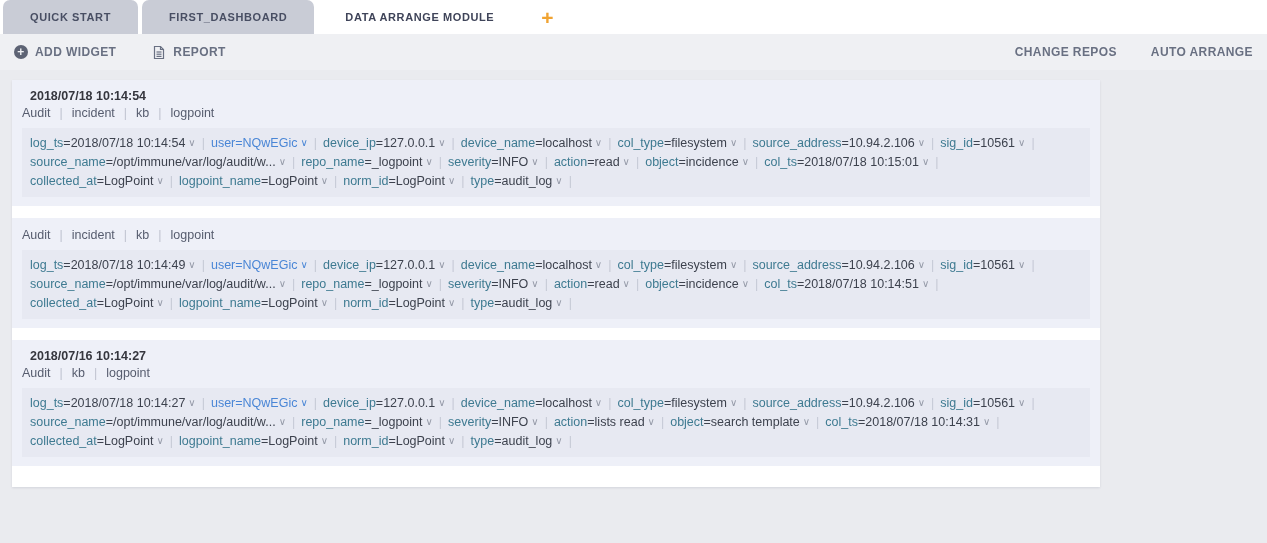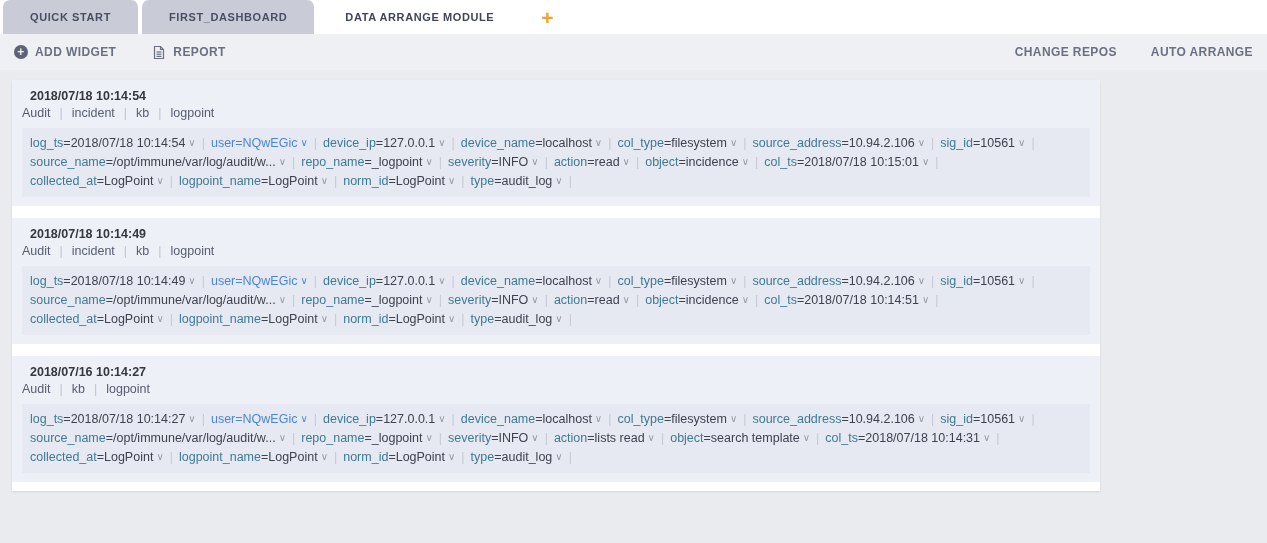--- a/index.html
+++ b/index.html
@@ -54,21 +54,21 @@
   .widget {
     width:1088px; margin:10px 0 0 12px;
     background:#ffffff;
     box-shadow:0 1px 2px rgba(60,64,90,.12);
   }
   .widget-header {
     height:36px; display:flex; align-items:center;
     padding-left:18px;
     color:#3b3b42; font-size:15px;
   }
-  .widget-body { padding-bottom:9px; }
+  .widget-body { padding-bottom:21px; }
 
   .entry {
     background:#eef0f8; padding:8px 10px 9px 10px; margin-bottom:12px;
   }
   .entry:last-child { margin-bottom:0; }
   .entry-ts {
     color:#35363e; font-size:12.5px; font-weight:700;
     margin-left:8px; line-height:16px;
   }
   .entry-tags {
@@ -142,21 +142,20 @@
       <div class="entry">
         <div class="entry-ts">2018/07/18 10:14:54</div>
         <div class="entry-tags"><span class="tag">Audit</span><span class="tpipe">|</span><span class="tag">incident</span><span class="tpipe">|</span><span class="tag">kb</span><span class="tpipe">|</span><span class="tag">logpoint</span></div>
         <div class="kv-block">
           <span class="kv-row"><span class="field"><span class="k">log_ts</span><span class="v">=2018/07/18 10:14:54</span><span class="chev">∨</span></span><span class="fpipe">|</span><span class="field hl"><span class="k">user</span><span class="v">=NQwEGic</span><span class="chev">∨</span></span><span class="fpipe">|</span><span class="field"><span class="k">device_ip</span><span class="v">=127.0.0.1</span><span class="chev">∨</span></span><span class="fpipe">|</span><span class="field"><span class="k">device_name</span><span class="v">=localhost</span><span class="chev">∨</span></span><span class="fpipe">|</span><span class="field"><span class="k">col_type</span><span class="v">=filesystem</span><span class="chev">∨</span></span><span class="fpipe">|</span><span class="field"><span class="k">source_address</span><span class="v">=10.94.2.106</span><span class="chev">∨</span></span><span class="fpipe">|</span><span class="field"><span class="k">sig_id</span><span class="v">=10561</span><span class="chev">∨</span></span><span class="fpipe">|</span></span>
           <span class="kv-row"><span class="field"><span class="k">source_name</span><span class="v">=/opt/immune/var/log/audit/w...</span><span class="chev">∨</span></span><span class="fpipe">|</span><span class="field"><span class="k">repo_name</span><span class="v">=_logpoint</span><span class="chev">∨</span></span><span class="fpipe">|</span><span class="field"><span class="k">severity</span><span class="v">=INFO</span><span class="chev">∨</span></span><span class="fpipe">|</span><span class="field"><span class="k">action</span><span class="v">=read</span><span class="chev">∨</span></span><span class="fpipe">|</span><span class="field"><span class="k">object</span><span class="v">=incidence</span><span class="chev">∨</span></span><span class="fpipe">|</span><span class="field"><span class="k">col_ts</span><span class="v">=2018/07/18 10:15:01</span><span class="chev">∨</span></span><span class="fpipe">|</span></span>
           <span class="kv-row"><span class="field"><span class="k">collected_at</span><span class="v">=LogPoint</span><span class="chev">∨</span></span><span class="fpipe">|</span><span class="field"><span class="k">logpoint_name</span><span class="v">=LogPoint</span><span class="chev">∨</span></span><span class="fpipe">|</span><span class="field"><span class="k">norm_id</span><span class="v">=LogPoint</span><span class="chev">∨</span></span><span class="fpipe">|</span><span class="field"><span class="k">type</span><span class="v">=audit_log</span><span class="chev">∨</span></span><span class="fpipe">|</span></span>
         </div>
       </div>
       <div class="entry">
-        <div class="entry-ts">2018/07/18 10:14:49</div>
         <div class="entry-tags"><span class="tag">Audit</span><span class="tpipe">|</span><span class="tag">incident</span><span class="tpipe">|</span><span class="tag">kb</span><span class="tpipe">|</span><span class="tag">logpoint</span></div>
         <div class="kv-block">
           <span class="kv-row"><span class="field"><span class="k">log_ts</span><span class="v">=2018/07/18 10:14:49</span><span class="chev">∨</span></span><span class="fpipe">|</span><span class="field hl"><span class="k">user</span><span class="v">=NQwEGic</span><span class="chev">∨</span></span><span class="fpipe">|</span><span class="field"><span class="k">device_ip</span><span class="v">=127.0.0.1</span><span class="chev">∨</span></span><span class="fpipe">|</span><span class="field"><span class="k">device_name</span><span class="v">=localhost</span><span class="chev">∨</span></span><span class="fpipe">|</span><span class="field"><span class="k">col_type</span><span class="v">=filesystem</span><span class="chev">∨</span></span><span class="fpipe">|</span><span class="field"><span class="k">source_address</span><span class="v">=10.94.2.106</span><span class="chev">∨</span></span><span class="fpipe">|</span><span class="field"><span class="k">sig_id</span><span class="v">=10561</span><span class="chev">∨</span></span><span class="fpipe">|</span></span>
           <span class="kv-row"><span class="field"><span class="k">source_name</span><span class="v">=/opt/immune/var/log/audit/w...</span><span class="chev">∨</span></span><span class="fpipe">|</span><span class="field"><span class="k">repo_name</span><span class="v">=_logpoint</span><span class="chev">∨</span></span><span class="fpipe">|</span><span class="field"><span class="k">severity</span><span class="v">=INFO</span><span class="chev">∨</span></span><span class="fpipe">|</span><span class="field"><span class="k">action</span><span class="v">=read</span><span class="chev">∨</span></span><span class="fpipe">|</span><span class="field"><span class="k">object</span><span class="v">=incidence</span><span class="chev">∨</span></span><span class="fpipe">|</span><span class="field"><span class="k">col_ts</span><span class="v">=2018/07/18 10:14:51</span><span class="chev">∨</span></span><span class="fpipe">|</span></span>
           <span class="kv-row"><span class="field"><span class="k">collected_at</span><span class="v">=LogPoint</span><span class="chev">∨</span></span><span class="fpipe">|</span><span class="field"><span class="k">logpoint_name</span><span class="v">=LogPoint</span><span class="chev">∨</span></span><span class="fpipe">|</span><span class="field"><span class="k">norm_id</span><span class="v">=LogPoint</span><span class="chev">∨</span></span><span class="fpipe">|</span><span class="field"><span class="k">type</span><span class="v">=audit_log</span><span class="chev">∨</span></span><span class="fpipe">|</span></span>
         </div>
       </div>
       <div class="entry">
         <div class="entry-ts">2018/07/16 10:14:27</div>
         <div class="entry-tags"><span class="tag">Audit</span><span class="tpipe">|</span><span class="tag">kb</span><span class="tpipe">|</span><span class="tag">logpoint</span></div>

